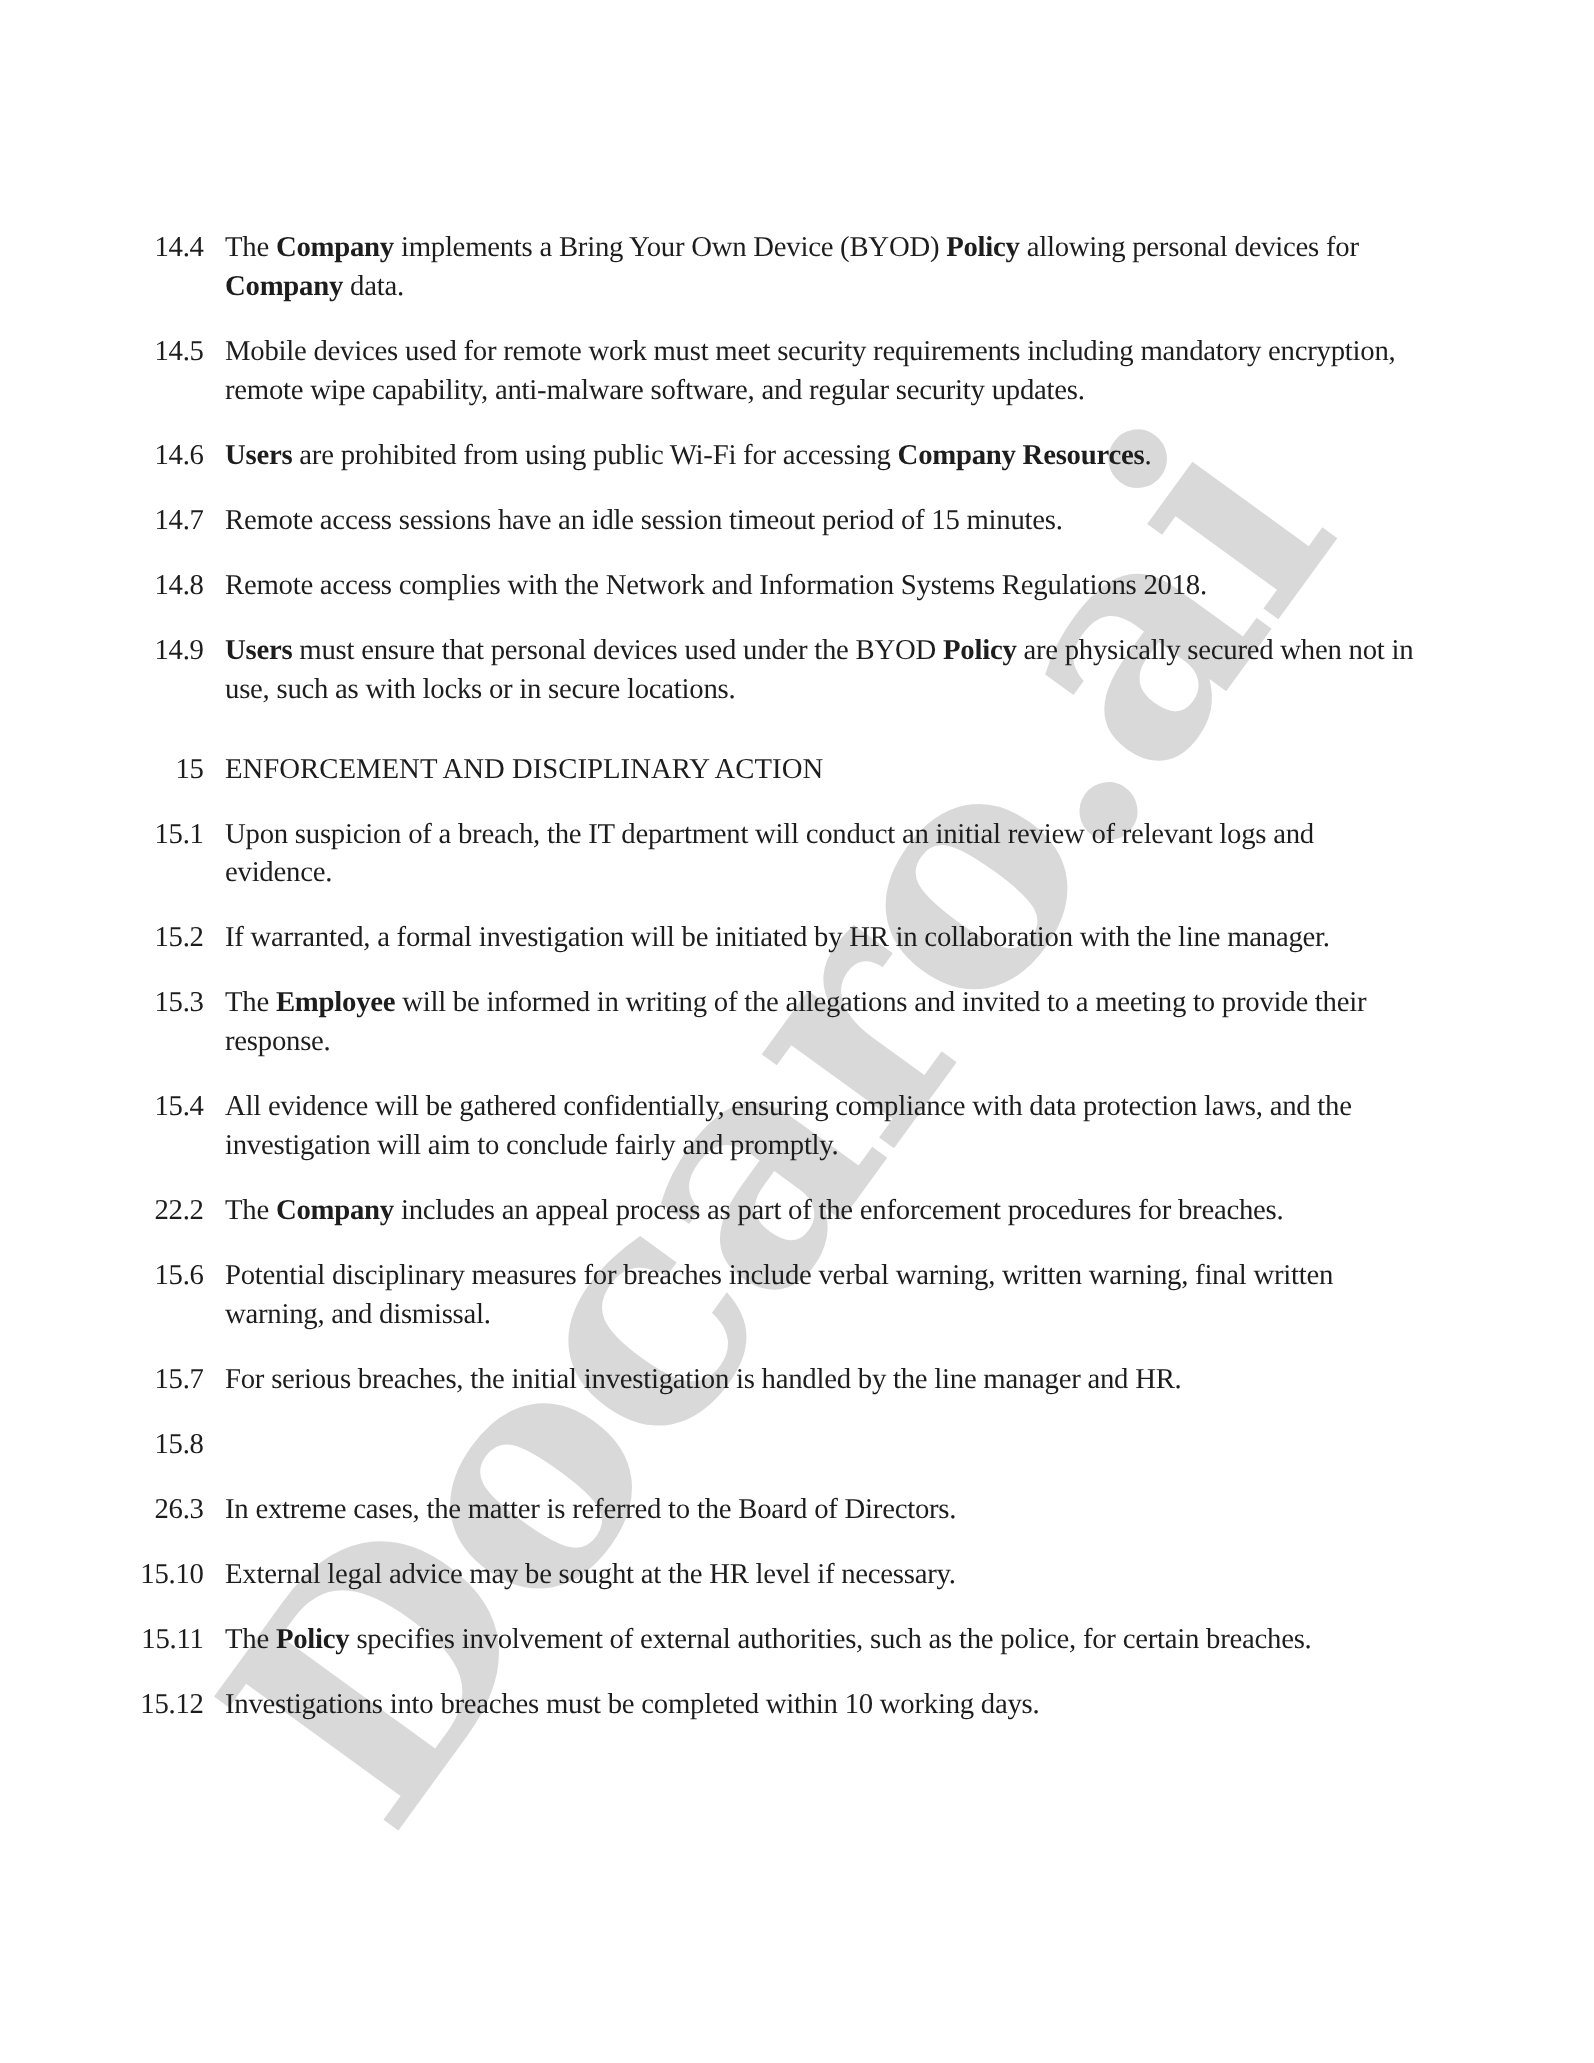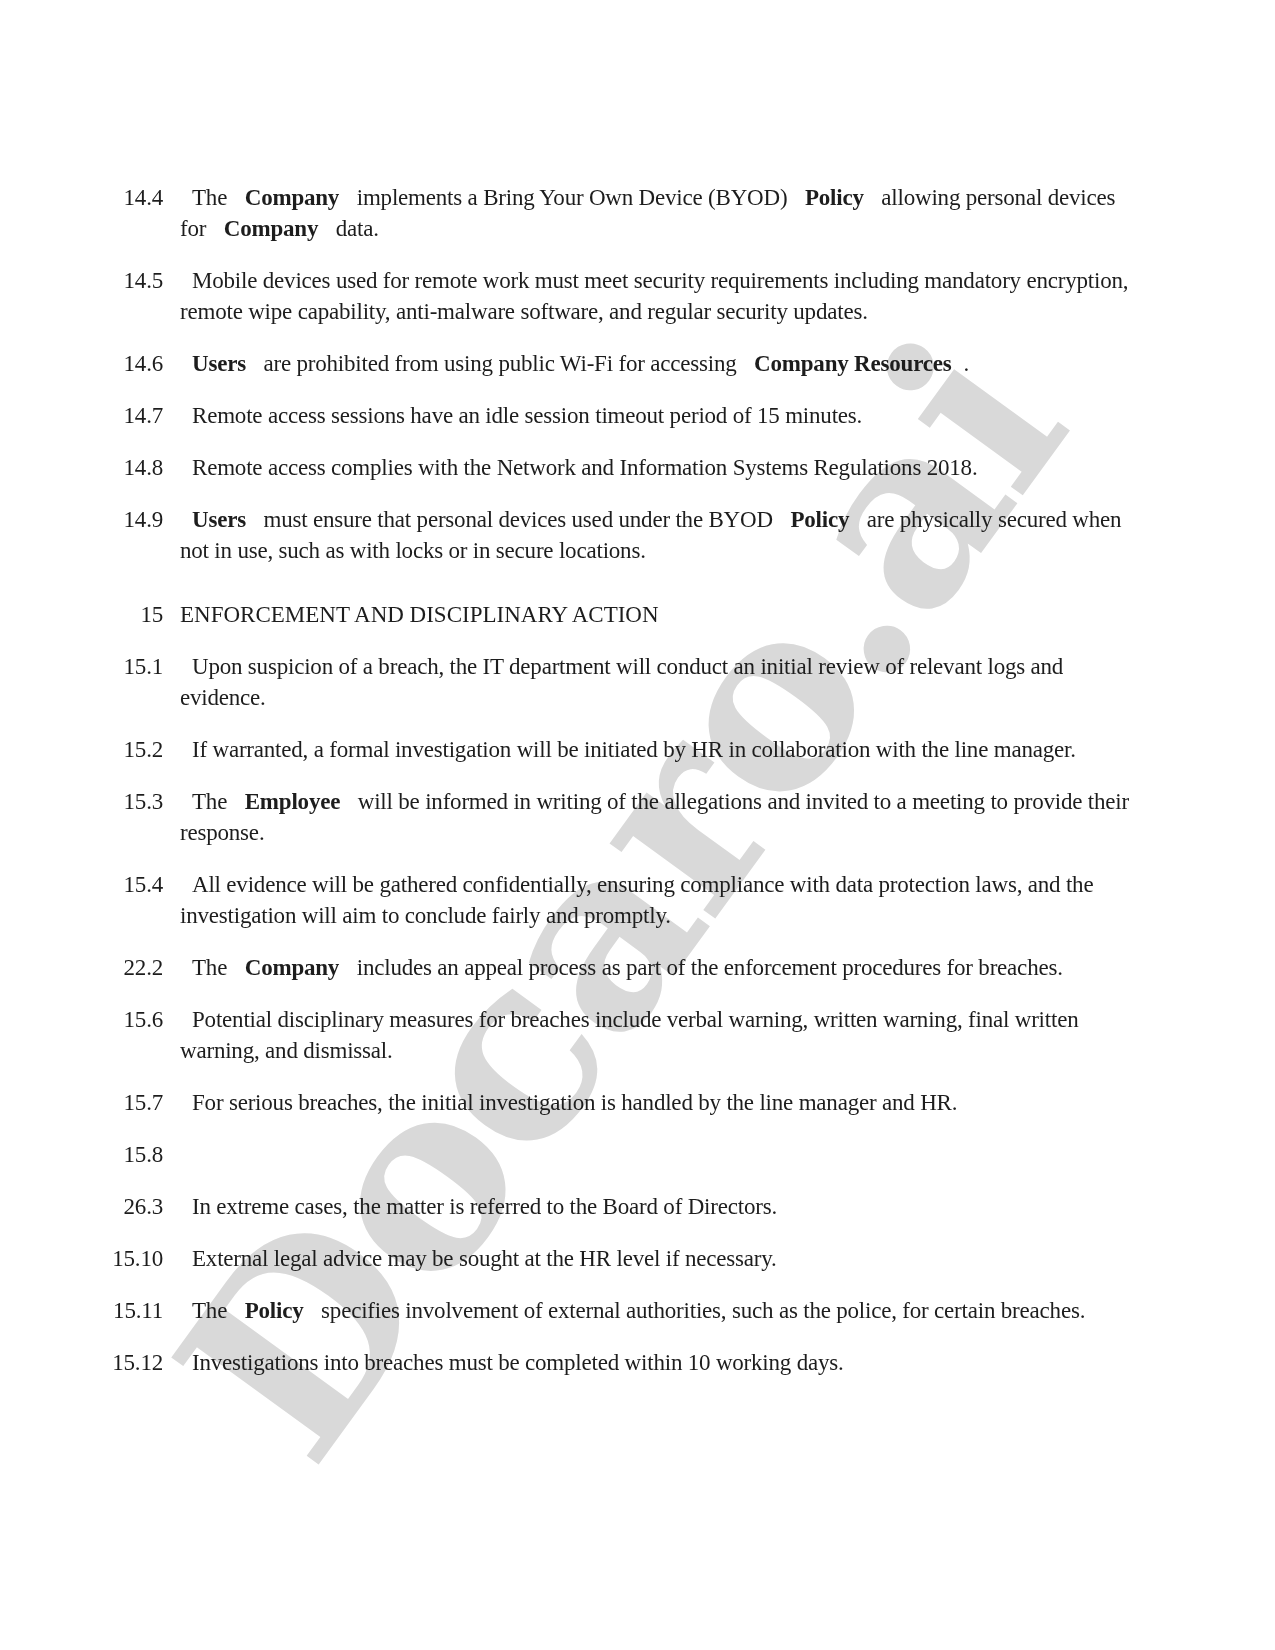--- a/index.html
+++ b/index.html
@@ -48,21 +48,21 @@
     margin-right: 17px;
     text-align: right;
     white-space: nowrap;
   }
   .block .text {
     flex: 0 1 auto;
     max-width: 960px;
   }
   .block.heading { font-weight: normal; margin-top: 33px; }
   .block.heading .text { letter-spacing: 0; }
-  .seg { font-weight: normal; margin-left: 12px; }
+  .seg { font-weight: normal; }
   .seg.bold { font-weight: bold; }
 </style>
 </head>
 <body>
 
 <div class="page" style="background: rgb(255, 255, 255); color: rgb(29, 29, 29);">
   <div class="watermark" style="color: rgb(217, 217, 217);">Docaro.ai</div>
   <main class="content">
       <div class="block">
         <span class="num">14.4</span>

